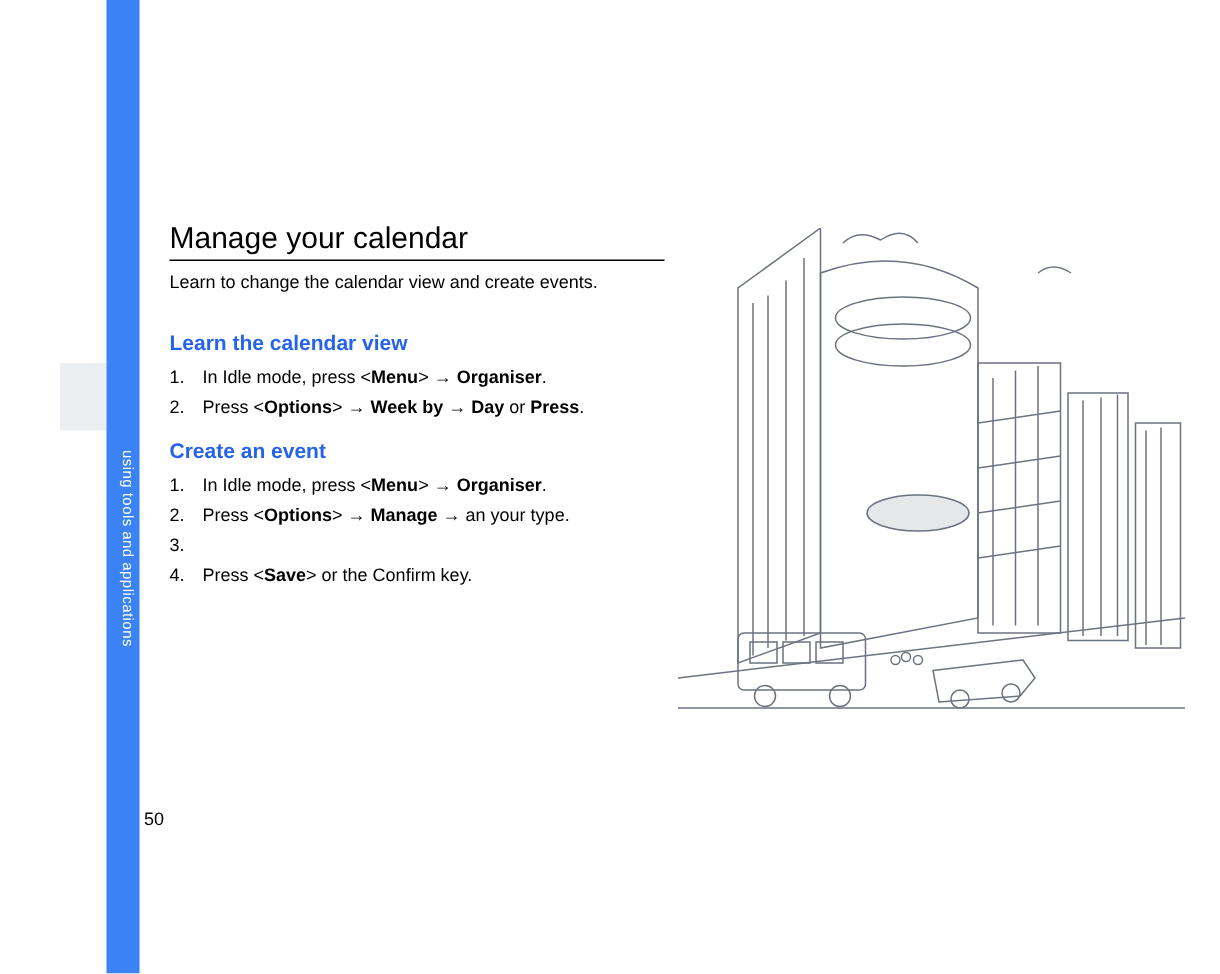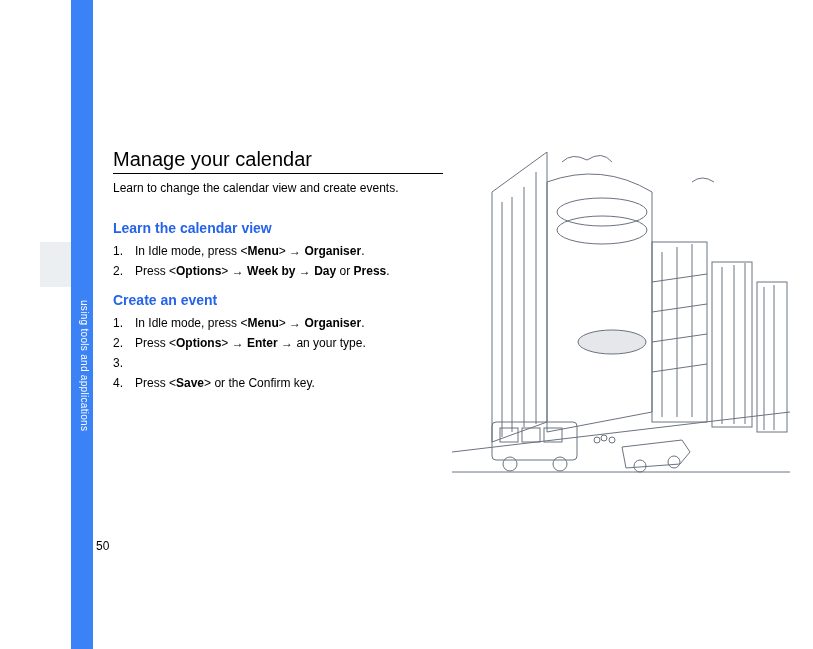--- a/index.html
+++ b/index.html
@@ -119,21 +119,21 @@
     <ol class="steps">
       <li>
         <span class="num">1.</span>
         <span>
           <span>In Idle mode, press &lt;</span><span class="b">Menu</span><span>&gt; → </span><span class="b">Organiser</span><span>.</span>
         </span>
       </li>
       <li>
         <span class="num">2.</span>
         <span>
-          <span>Press &lt;</span><span class="b">Options</span><span>&gt; → </span><span class="b">Enter</span><span> → an your type.</span>
+          <span>Press &lt;</span><span class="b">Options</span><span>&gt; → </span><span class="b">Manage</span><span> → an your type.</span>
         </span>
       </li>
       <li>
         <span class="num">3.</span>
       </li>
       <li>
         <span class="num">4.</span>
         <span>
           <span>Press &lt;</span><span class="b">Save</span><span>&gt; or the Confirm key.</span>
         </span>

